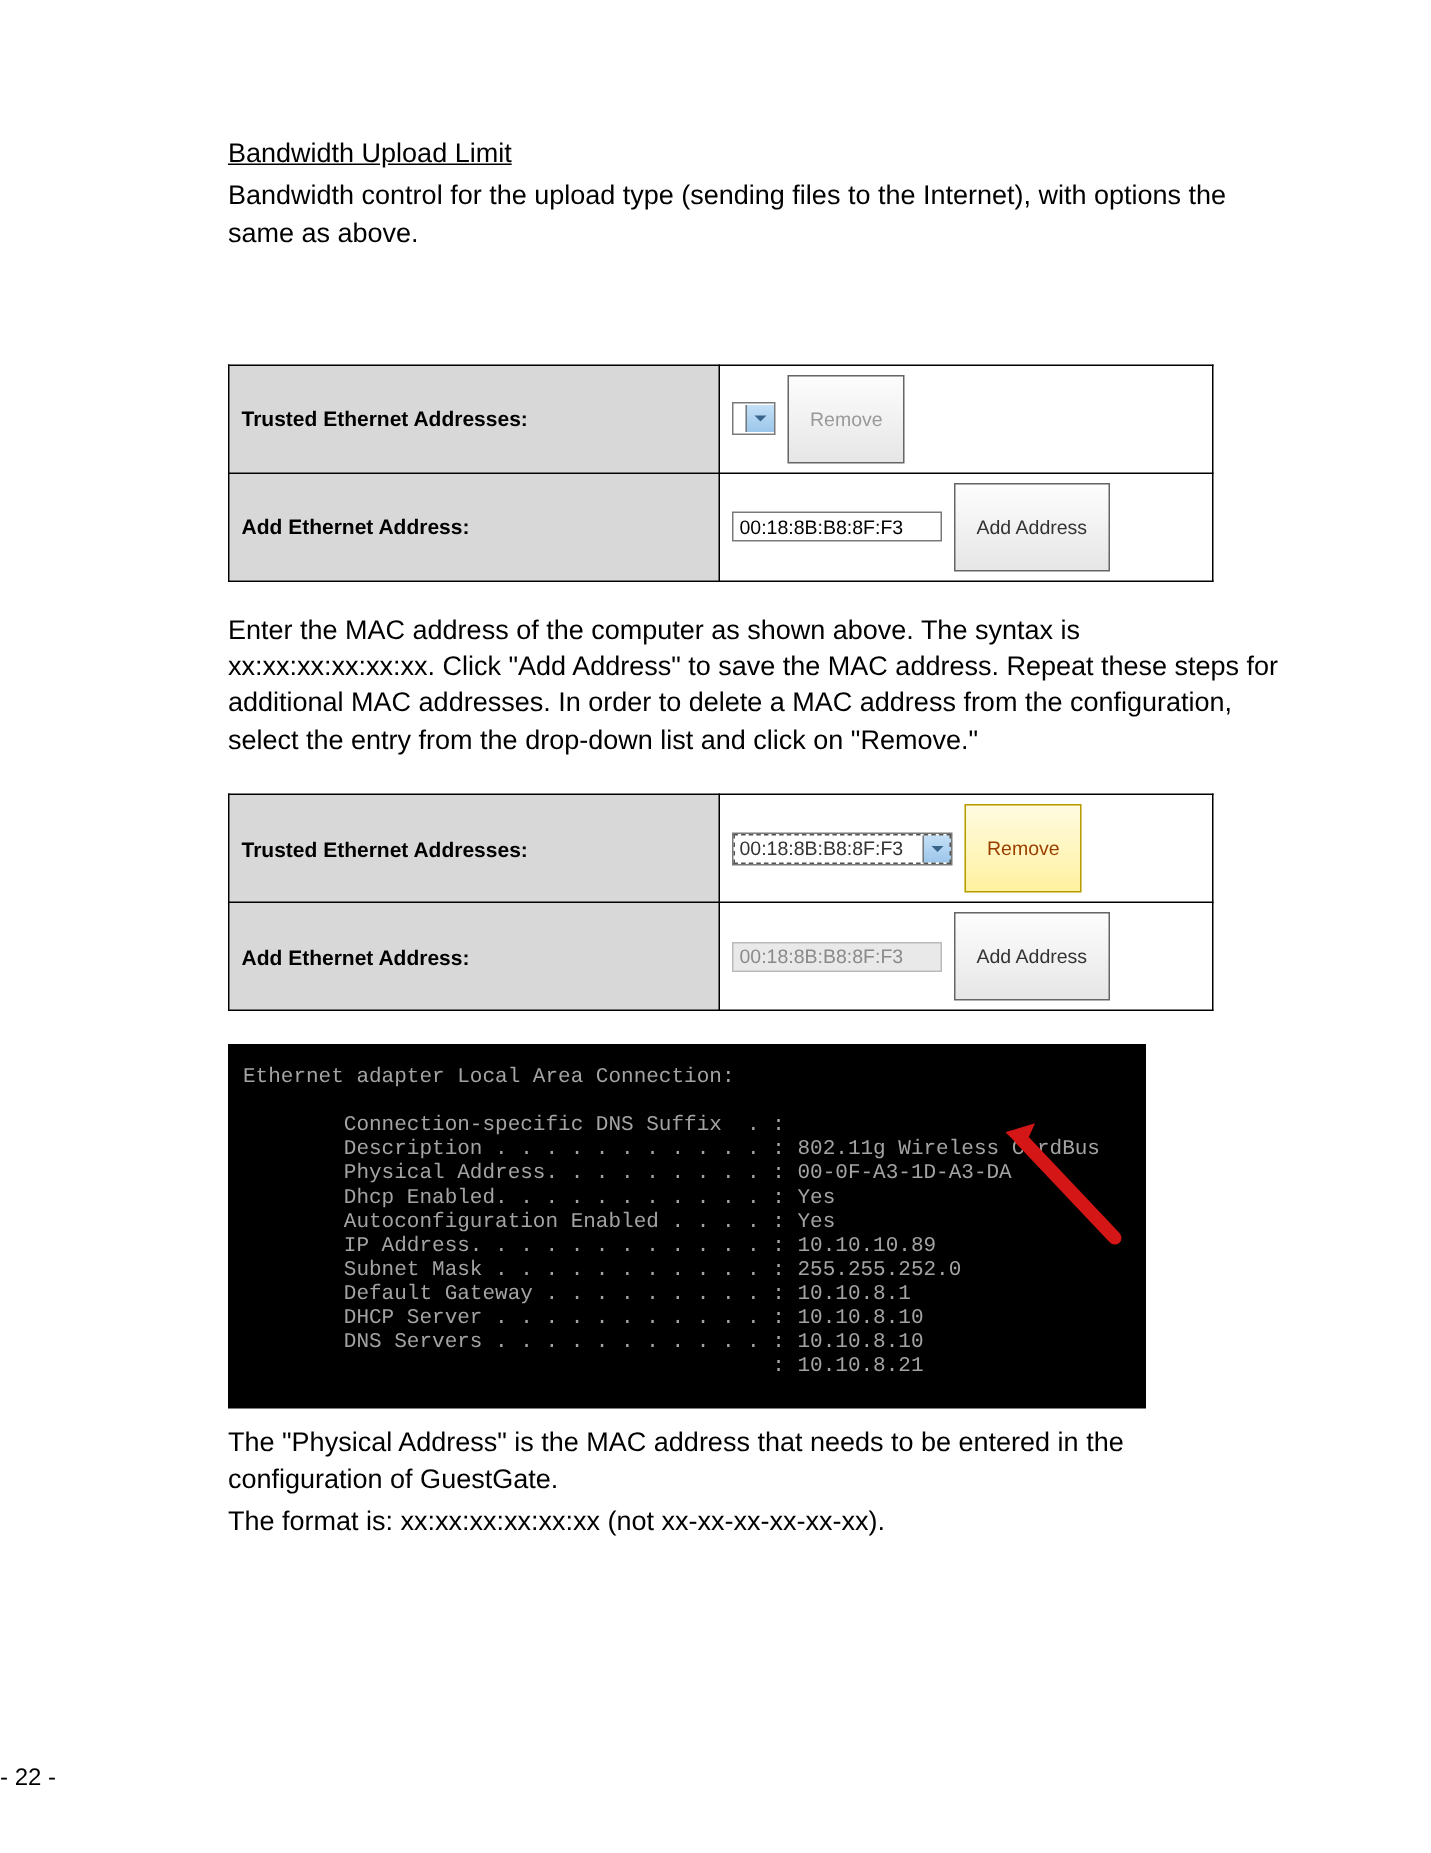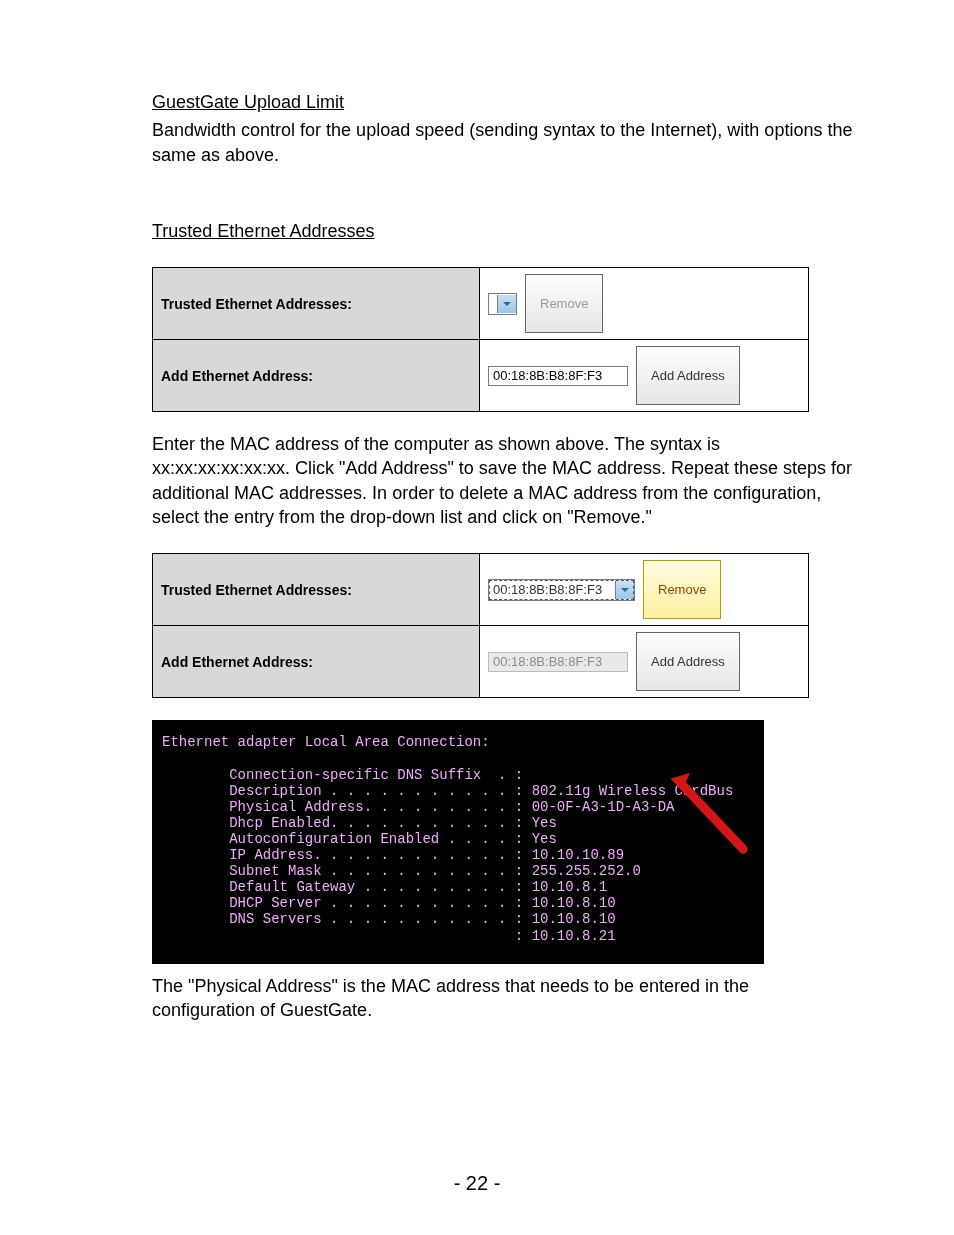--- a/index.html
+++ b/index.html
@@ -114,21 +114,21 @@
   }
   .wininput.readonly {
     background:#e9e9e9;
     color:#8a8a8a;
     border-color:#bbb;
   }
 
   
   .terminal {
     background:#000;
-    color:#f0abfc;
+    color:#a3a3a3;
     font-family: "Courier New", monospace;
     font-size: 14px;
     padding: 14px 10px 20px 10px;
     width: 592px;
     line-height: 1.15;
     white-space: pre;
     margin: 22px 0 10px 0;
     position: relative;
   }
   .arrow-overlay {
@@ -138,38 +138,36 @@
     width: 90px;
     height: 90px;
     pointer-events:none;
   }
 
   .page-num {
     position: absolute;
     bottom: 40px;
     left: 0;
     width: 954px;
-    text-align: center;
-    font-size: 20px;
+    font-size: 16px;
   }
 </style>
 </head>
 <body>
 
 <div class="page">
 
   <div class="block">
-    <p><span class="section-heading">GuestGate Upload Limit</span></p>
-    <p>Bandwidth control for the upload speed (sending syntax to the Internet), with options the same as above.</p>
+    <p><span class="section-heading">Bandwidth Upload Limit</span></p>
+    <p>Bandwidth control for the upload type (sending files to the Internet), with options the same as above.</p>
   </div>
 
   <div class="spacer"></div>
 
   <div class="block">
-    <p><span class="section-heading">Trusted Ethernet Addresses</span></p>
   </div>
 
   <table class="ui">
     <tbody>
         <tr>
       <td class="label">Trusted Ethernet Addresses:</td>
       <td>
         <div class="cell-flex">
           <span class="dropdown empty">
             <span class="dd-text"></span>
@@ -246,16 +244,17 @@
 <svg class="arrow-overlay" viewBox="0 0 100 100">
       <defs></defs>
       <g fill="#d41616" stroke="#d41616">
         <polygon points="8,10 28,4 20,22"></polygon>
         <line x1="18" y1="14" x2="88" y2="88" stroke-width="10" stroke-linecap="round"></line>
       </g>
     </svg></div>
 
   <div class="block">
     <p>The "Physical Address" is the MAC address that needs to be entered in the configuration of GuestGate.</p>
+    <p>The format is: xx:xx:xx:xx:xx:xx (not xx-xx-xx-xx-xx-xx).</p>
   </div>
 
   <div class="page-num">- 22 -</div>
 </div>
 
 </body></html>

